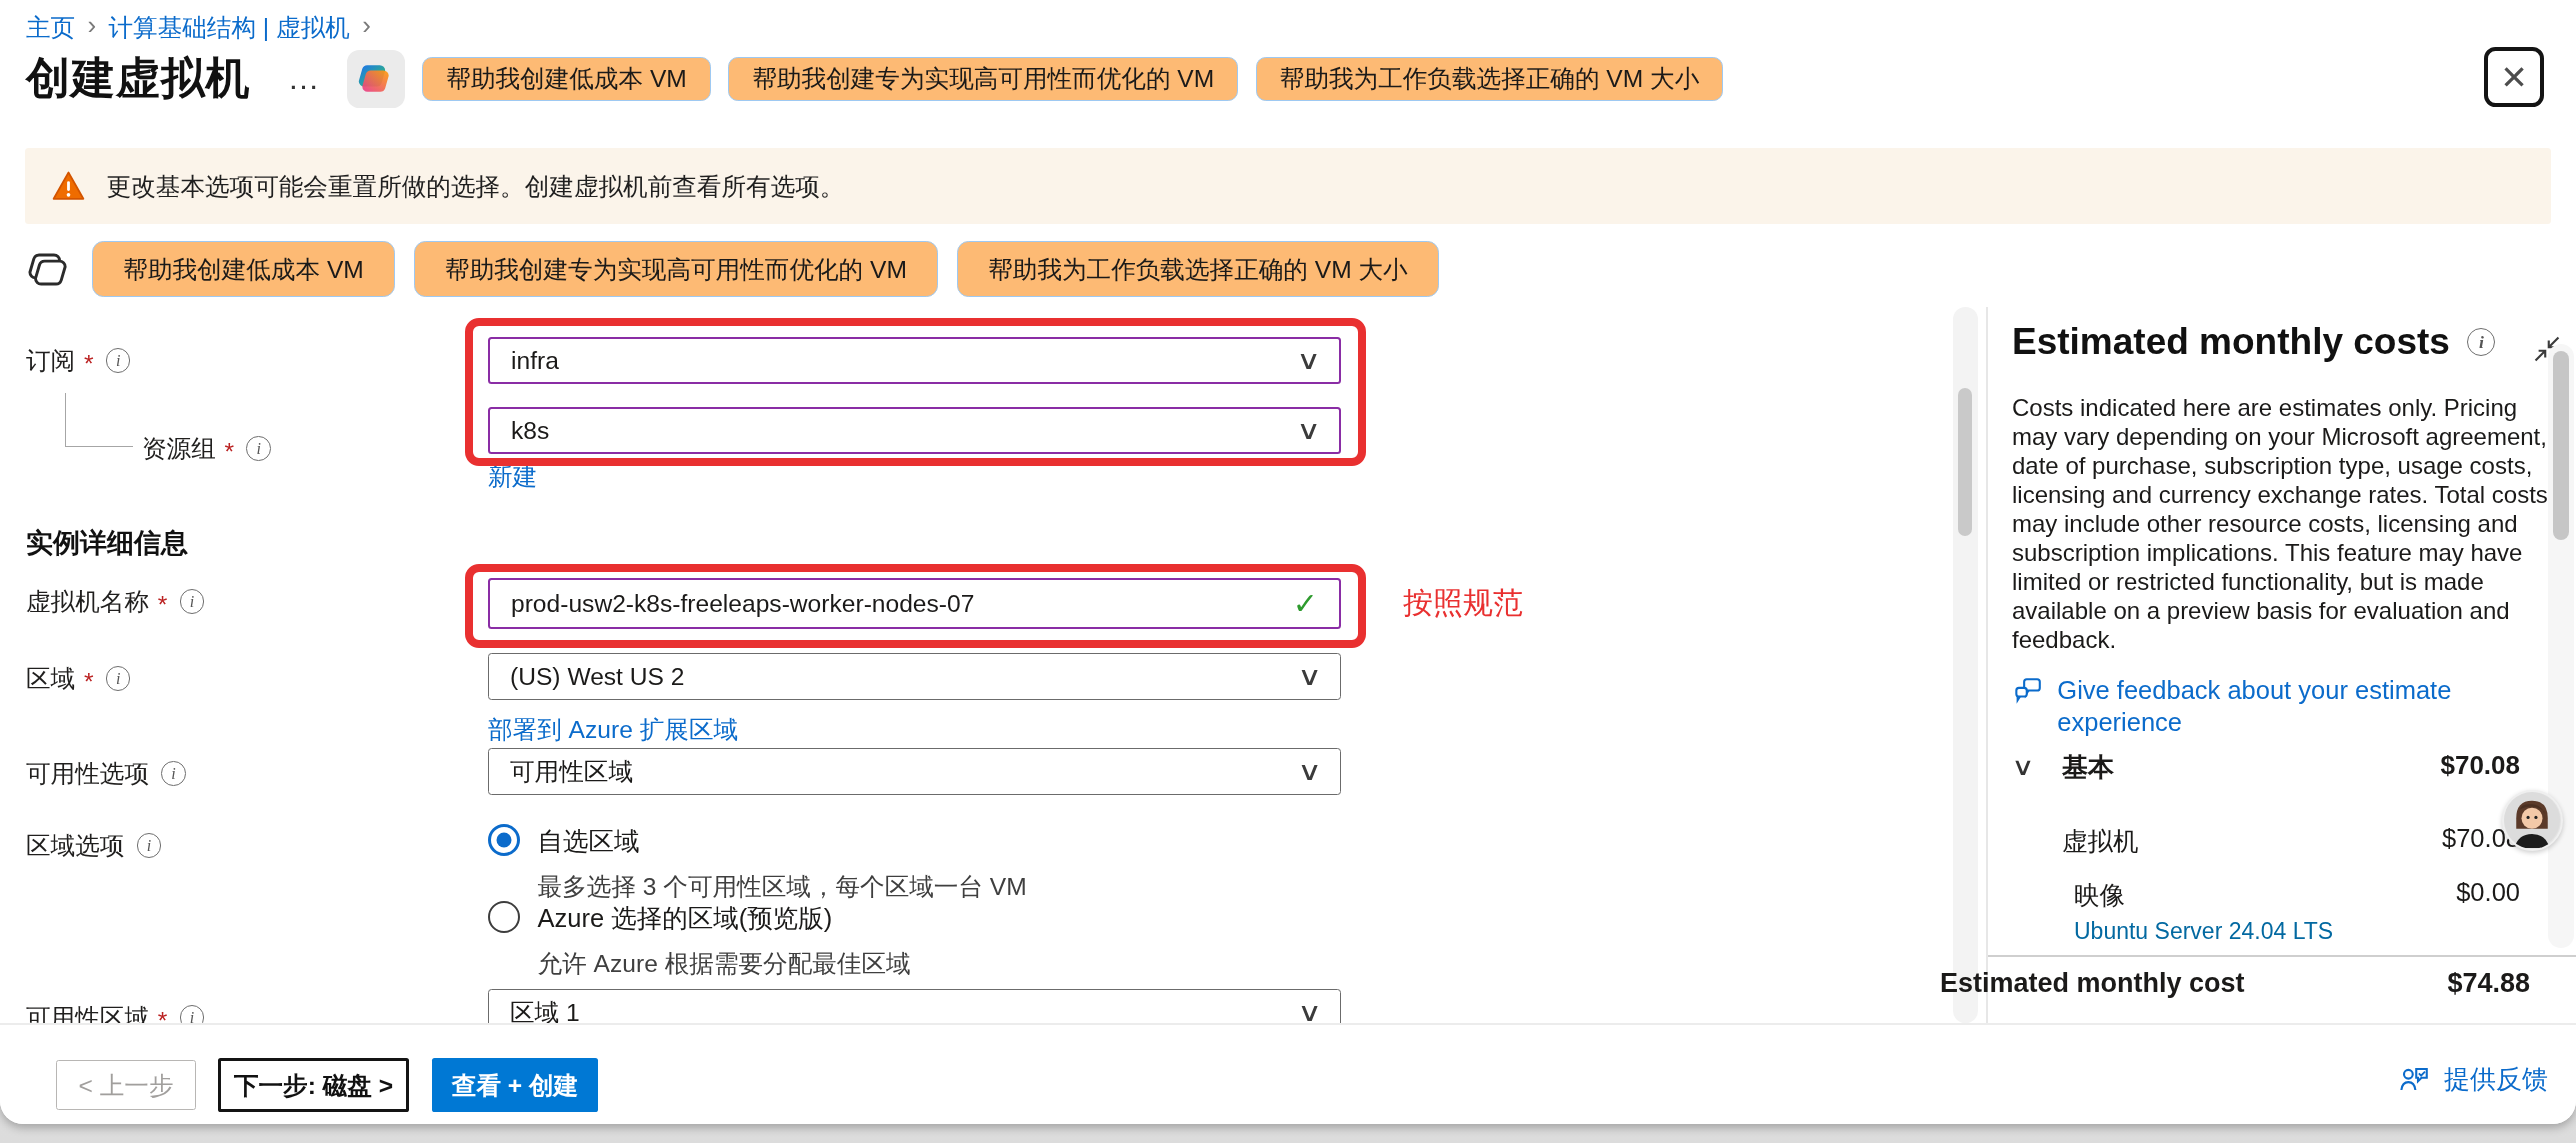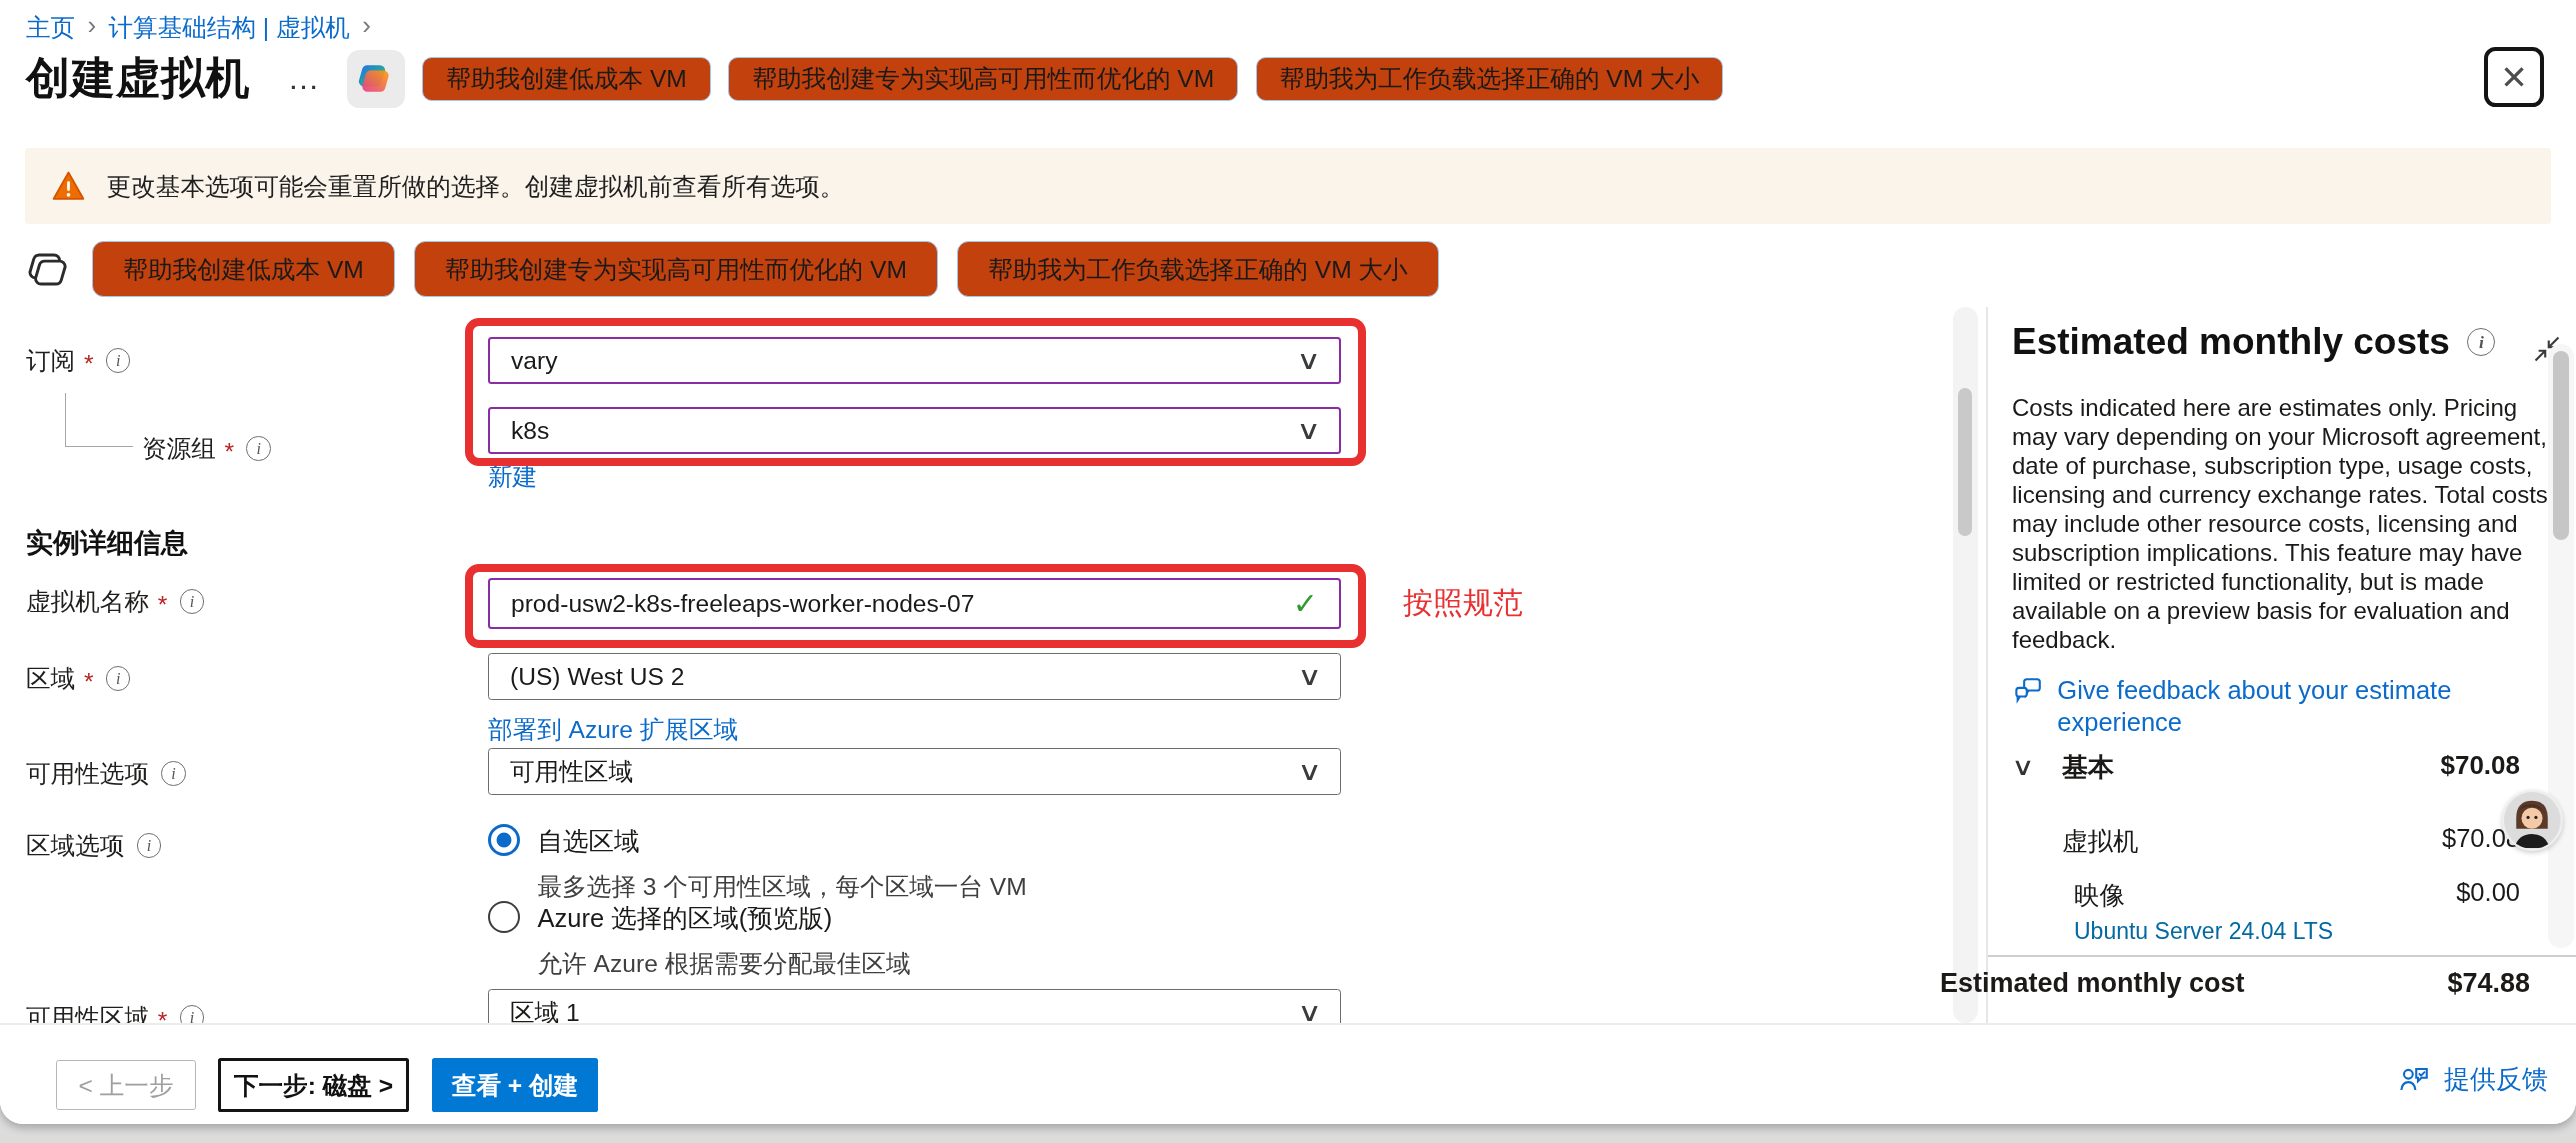--- a/index.html
+++ b/index.html
@@ -20,21 +20,21 @@
   .crumb-sep { color:#7a7a7a; font-size:26px; transform:translateY(-1.8px); }
   
   .title-row { position:absolute; left:26px; top:49px; display:flex; align-items:center; }
   .page-title { font-size:44px; font-weight:bold; color:#111; letter-spacing:0.9px; }
   .ellipsis { font-size:32px; color:#333; margin-left:37px; letter-spacing:2.6px; }
   .copilot-badge {
     margin-left:24.6px; width:58px; height:58px; border-radius:12.3px;
     background:#ebebeb; display:flex; align-items:center; justify-content:center;
   }
   .pill {
-    border:1.8px solid #9ec9f2; border-radius:9.7px; background:#c2410c;
+    border:1.8px solid #9ec9f2; border-radius:9.7px; background:#fdba74;
     font-size:24.6px; color:#1b1a19; height:44px; padding:0 23px;
     display:flex; align-items:center; white-space:nowrap; cursor:pointer;
   }
   .title-row .pill { margin-left:17.6px; }
   .close-btn {
     position:absolute; right:32px; top:47px; width:60px; height:60px;
     border:4.4px solid #141414; border-radius:11.4px; background:#fff;
     display:flex; align-items:center; justify-content:center;
     font-size:33px; color:#4d4d4d; cursor:pointer;
   }
@@ -177,21 +177,21 @@
     <button class="pill">帮助我创建专为实现高可用性而优化的 VM</button>
     <button class="pill">帮助我为工作负载选择正确的 VM 大小</button>
   </div>
 
   <div class="field-label" style="top:344px;">
     <span>订阅</span>
     <span class="req">*</span>
     <span class="info-icon">i</span>
   </div>
   <div class="dropdown modified" style="top:337px;">
-    <span>vary</span>
+    <span>infra</span>
     <span class="dd-chevron">∨</span>
   </div>
 
   <div class="connector"></div>
 
   <div class="field-label" style="left:142px; top:432px;">
     <span>资源组</span>
     <span class="req">*</span>
     <span class="info-icon">i</span>
   </div>

